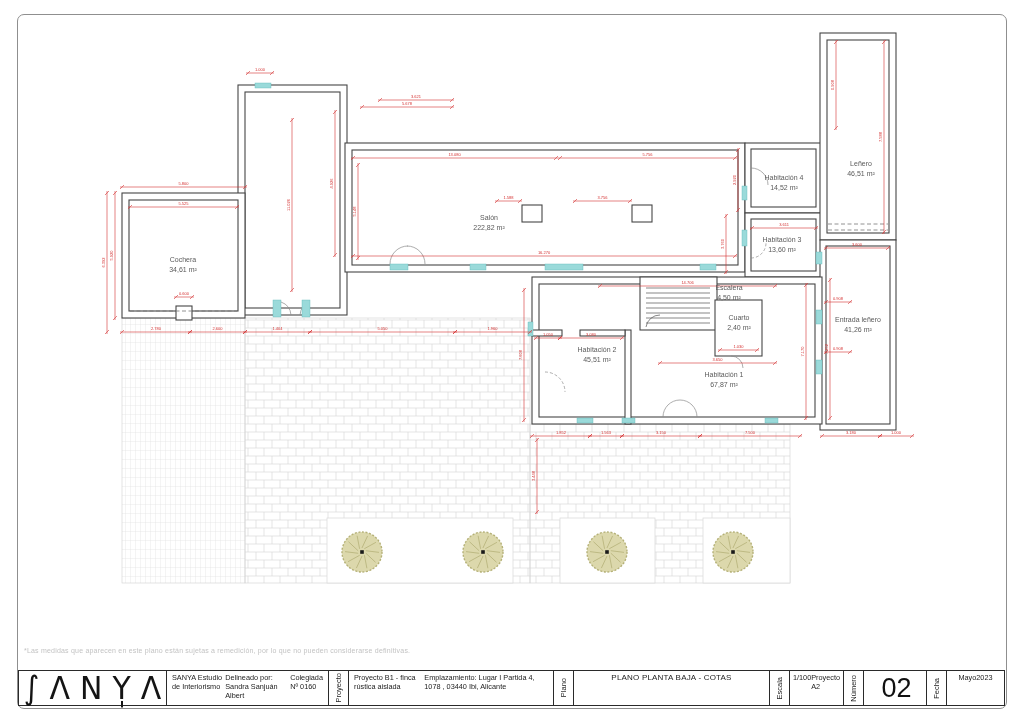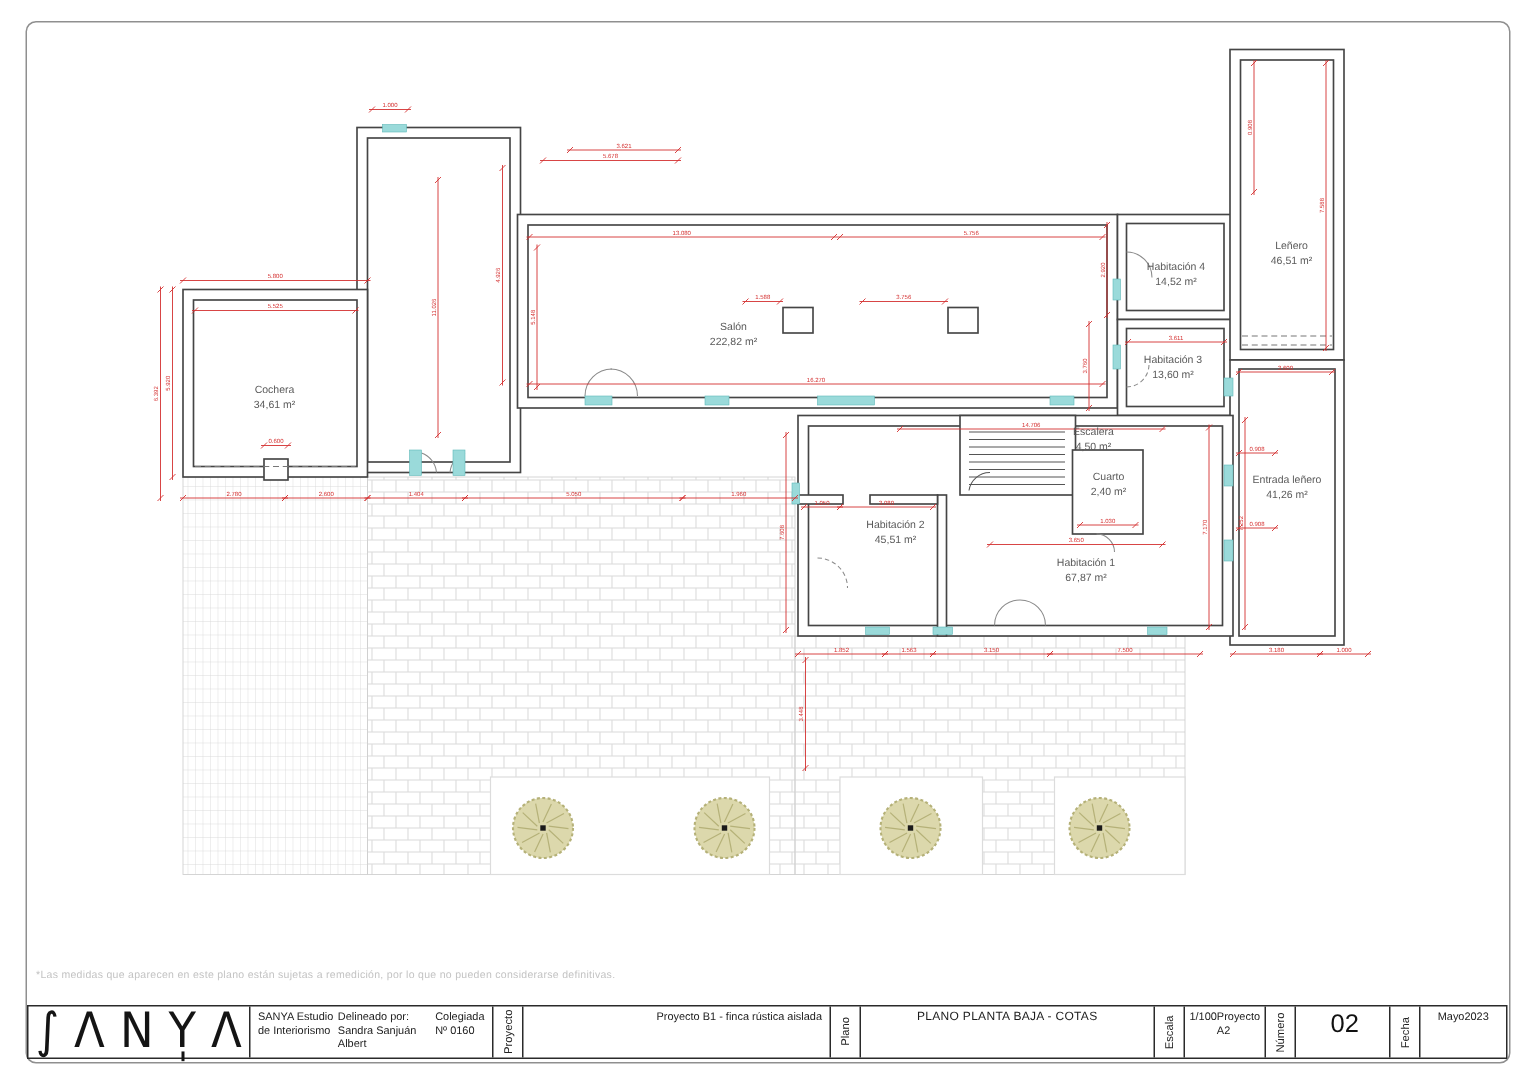--- a/index.html
+++ b/index.html
@@ -11,21 +11,21 @@
   
   #titleblock{position:absolute;left:18px;top:670px;width:987px;height:36px;
     border:1.2px solid #2a2a2a;display:flex;background:#fff;box-sizing:border-box;}
   .tb-cell{box-sizing:border-box;border-left:1.2px solid #2a2a2a;height:100%;
     display:flex;justify-content:center;padding:2px 5px;}
   .tb-cell:first-child{border-left:none;}
   .tb-vert{width:20px;padding:1px 0;align-items:center;}
   .tb-vert span{writing-mode:vertical-rl;transform:rotate(180deg);font-size:7.5px;color:#222;}
   .tb-lines{font-size:7.3px;color:#1c1c1c;line-height:9px;}
   .tb-title{font-size:8px;color:#1c1c1c;letter-spacing:.2px;}
-  .tb-num{font-size:17px;color:#111;padding-left:8px;justify-content:center;}
+  .tb-num{font-size:27px;color:#111;padding-left:8px;justify-content:center;}
   #logo-cell{width:147px;border-left:none;flex-direction:row;align-items:center;justify-content:center;padding:0;}
   .logo-letter{font-family:"DejaVu Sans",sans-serif;font-size:30px;color:#141414;
     letter-spacing:0;margin:0 5px;line-height:30px;transform:scaleY(1.08);}
   .y-wrap{position:relative;}
   .y-tick{position:absolute;left:46%;bottom:-3px;width:2.5px;height:6px;background:#141414;}
   #studio-cell{width:162px;}
   #proyecto-cell{width:205px;justify-content:flex-end;}
   #plano-cell{width:196px;}
   #escala-cell{width:54px;}
   #numero-cell{width:63px;}
@@ -534,20 +534,21 @@
     <div class="tb-cell" id="studio-cell">
       <div class="tb-lines">SANYA Estudio de Interiorismo</div>
       <div class="tb-lines">Delineado por: Sandra Sanjuán Albert</div>
       <div class="tb-lines">Colegiada Nº 0160</div>
     </div>
     <div class="tb-cell tb-vert">
       <span>Proyecto</span>
     </div>
     <div class="tb-cell" id="proyecto-cell">
       <div class="tb-lines">Proyecto B1 - finca rústica aislada</div>
+      <div class="tb-lines">Emplazamiento: Lugar I Partida 4, 1078 , 03440 Ibi, Alicante</div>
     </div>
     <div class="tb-cell tb-vert">
       <span>Plano</span>
     </div>
     <div class="tb-cell" id="plano-cell">
       <div class="tb-title">PLANO PLANTA BAJA - COTAS</div>
     </div>
     <div class="tb-cell tb-vert">
       <span>Escala</span>
     </div>

